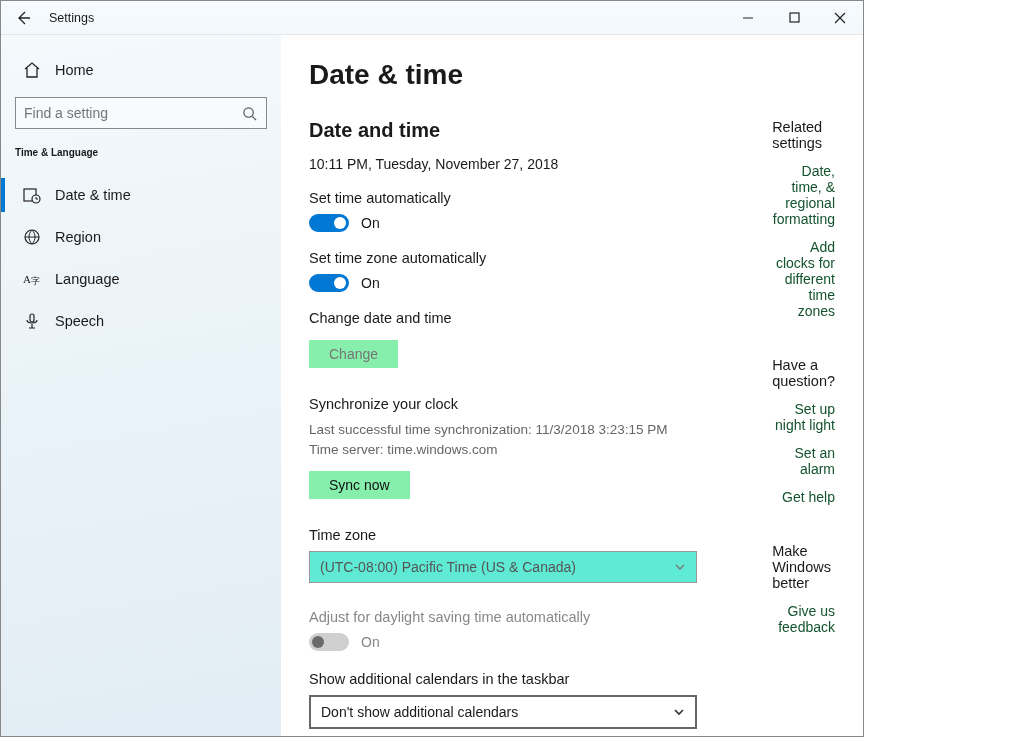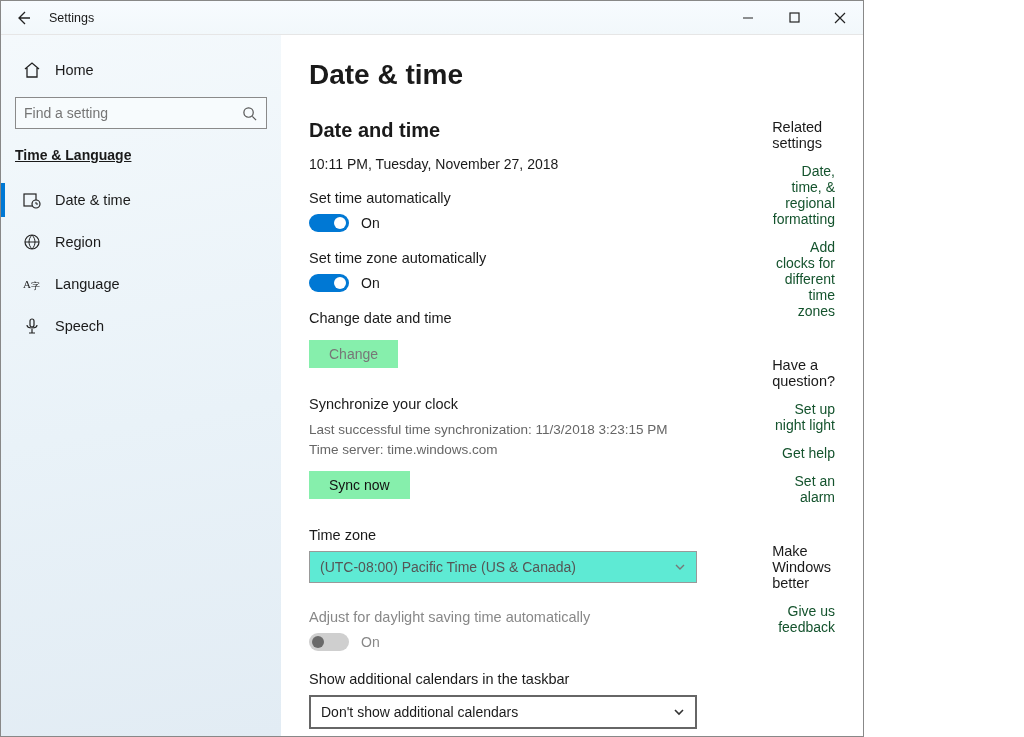--- a/index.html
+++ b/index.html
@@ -20,21 +20,21 @@
   .sidebar { width:280px; background: linear-gradient(170deg, #f4f9fc 0%, #e9f2f8 55%, #e2ecf4 100%); padding-top:20px; display:flex; flex-direction:column; }
   .home-row { display:flex; align-items:center; gap:14px; padding: 6px 22px 18px 22px; }
   .home-row span { font-size:14.5px; }
   .searchwrap { margin: 0 14px 18px 14px; }
   .searchbox {
     position:relative; border:1px solid #8a8a8a; height:32px; background:#f7fbfd;
     display:flex; align-items:center; padding:0 8px;
   }
   .searchbox input { flex:1; border:none; background:transparent; outline:none; font-size:14px; color:#555;}
   .searchbox .sicon { width:18px; display:flex; align-items:center; justify-content:center;}
-  .category { font-weight:600; font-size:14px; padding: 0 14px 16px 14px; text-decoration: underline;}
+  .category { font-weight:600; font-size:10px; padding: 0 14px 16px 14px;}
   .navlist { display:flex; flex-direction:column; }
   .navitem { height:42px; display:flex; align-items:center; gap:14px; padding-left:22px; position:relative;}
   .navitem .icon { width:18px; display:flex; align-items:center; justify-content:center; }
   .navitem.selected::before { content:""; position:absolute; left:0; top:4px; bottom:4px; width:4px; background:#0078d4;}
   .navitem .label { font-size:14.5px; }
 
   .content { flex:1; background:#fff; padding: 24px 28px 24px 28px; overflow:auto; display:flex; gap:40px; }
   .main { width:440px; }
   .side { flex:1; padding-top:60px; }
 
@@ -224,22 +224,22 @@
 
       <div class="side">
         <div class="sideblock">
           <div class="sideh">Related settings</div>
           <a class="link">Date, time, &amp; regional formatting</a>
           <a class="link">Add clocks for different time zones</a>
         </div>
         <div class="sideblock">
           <div class="sideh">Have a question?</div>
           <a class="link">Set up night light</a>
+          <a class="link">Set an alarm</a>
           <a class="link">Get help</a>
-          <a class="link">Set an alarm</a>
         </div>
         <div class="sideblock">
           <div class="sideh">Make Windows better</div>
           <a class="link">Give us feedback</a>
         </div>
       </div>
     </div>
   </div>
 </div>
 

